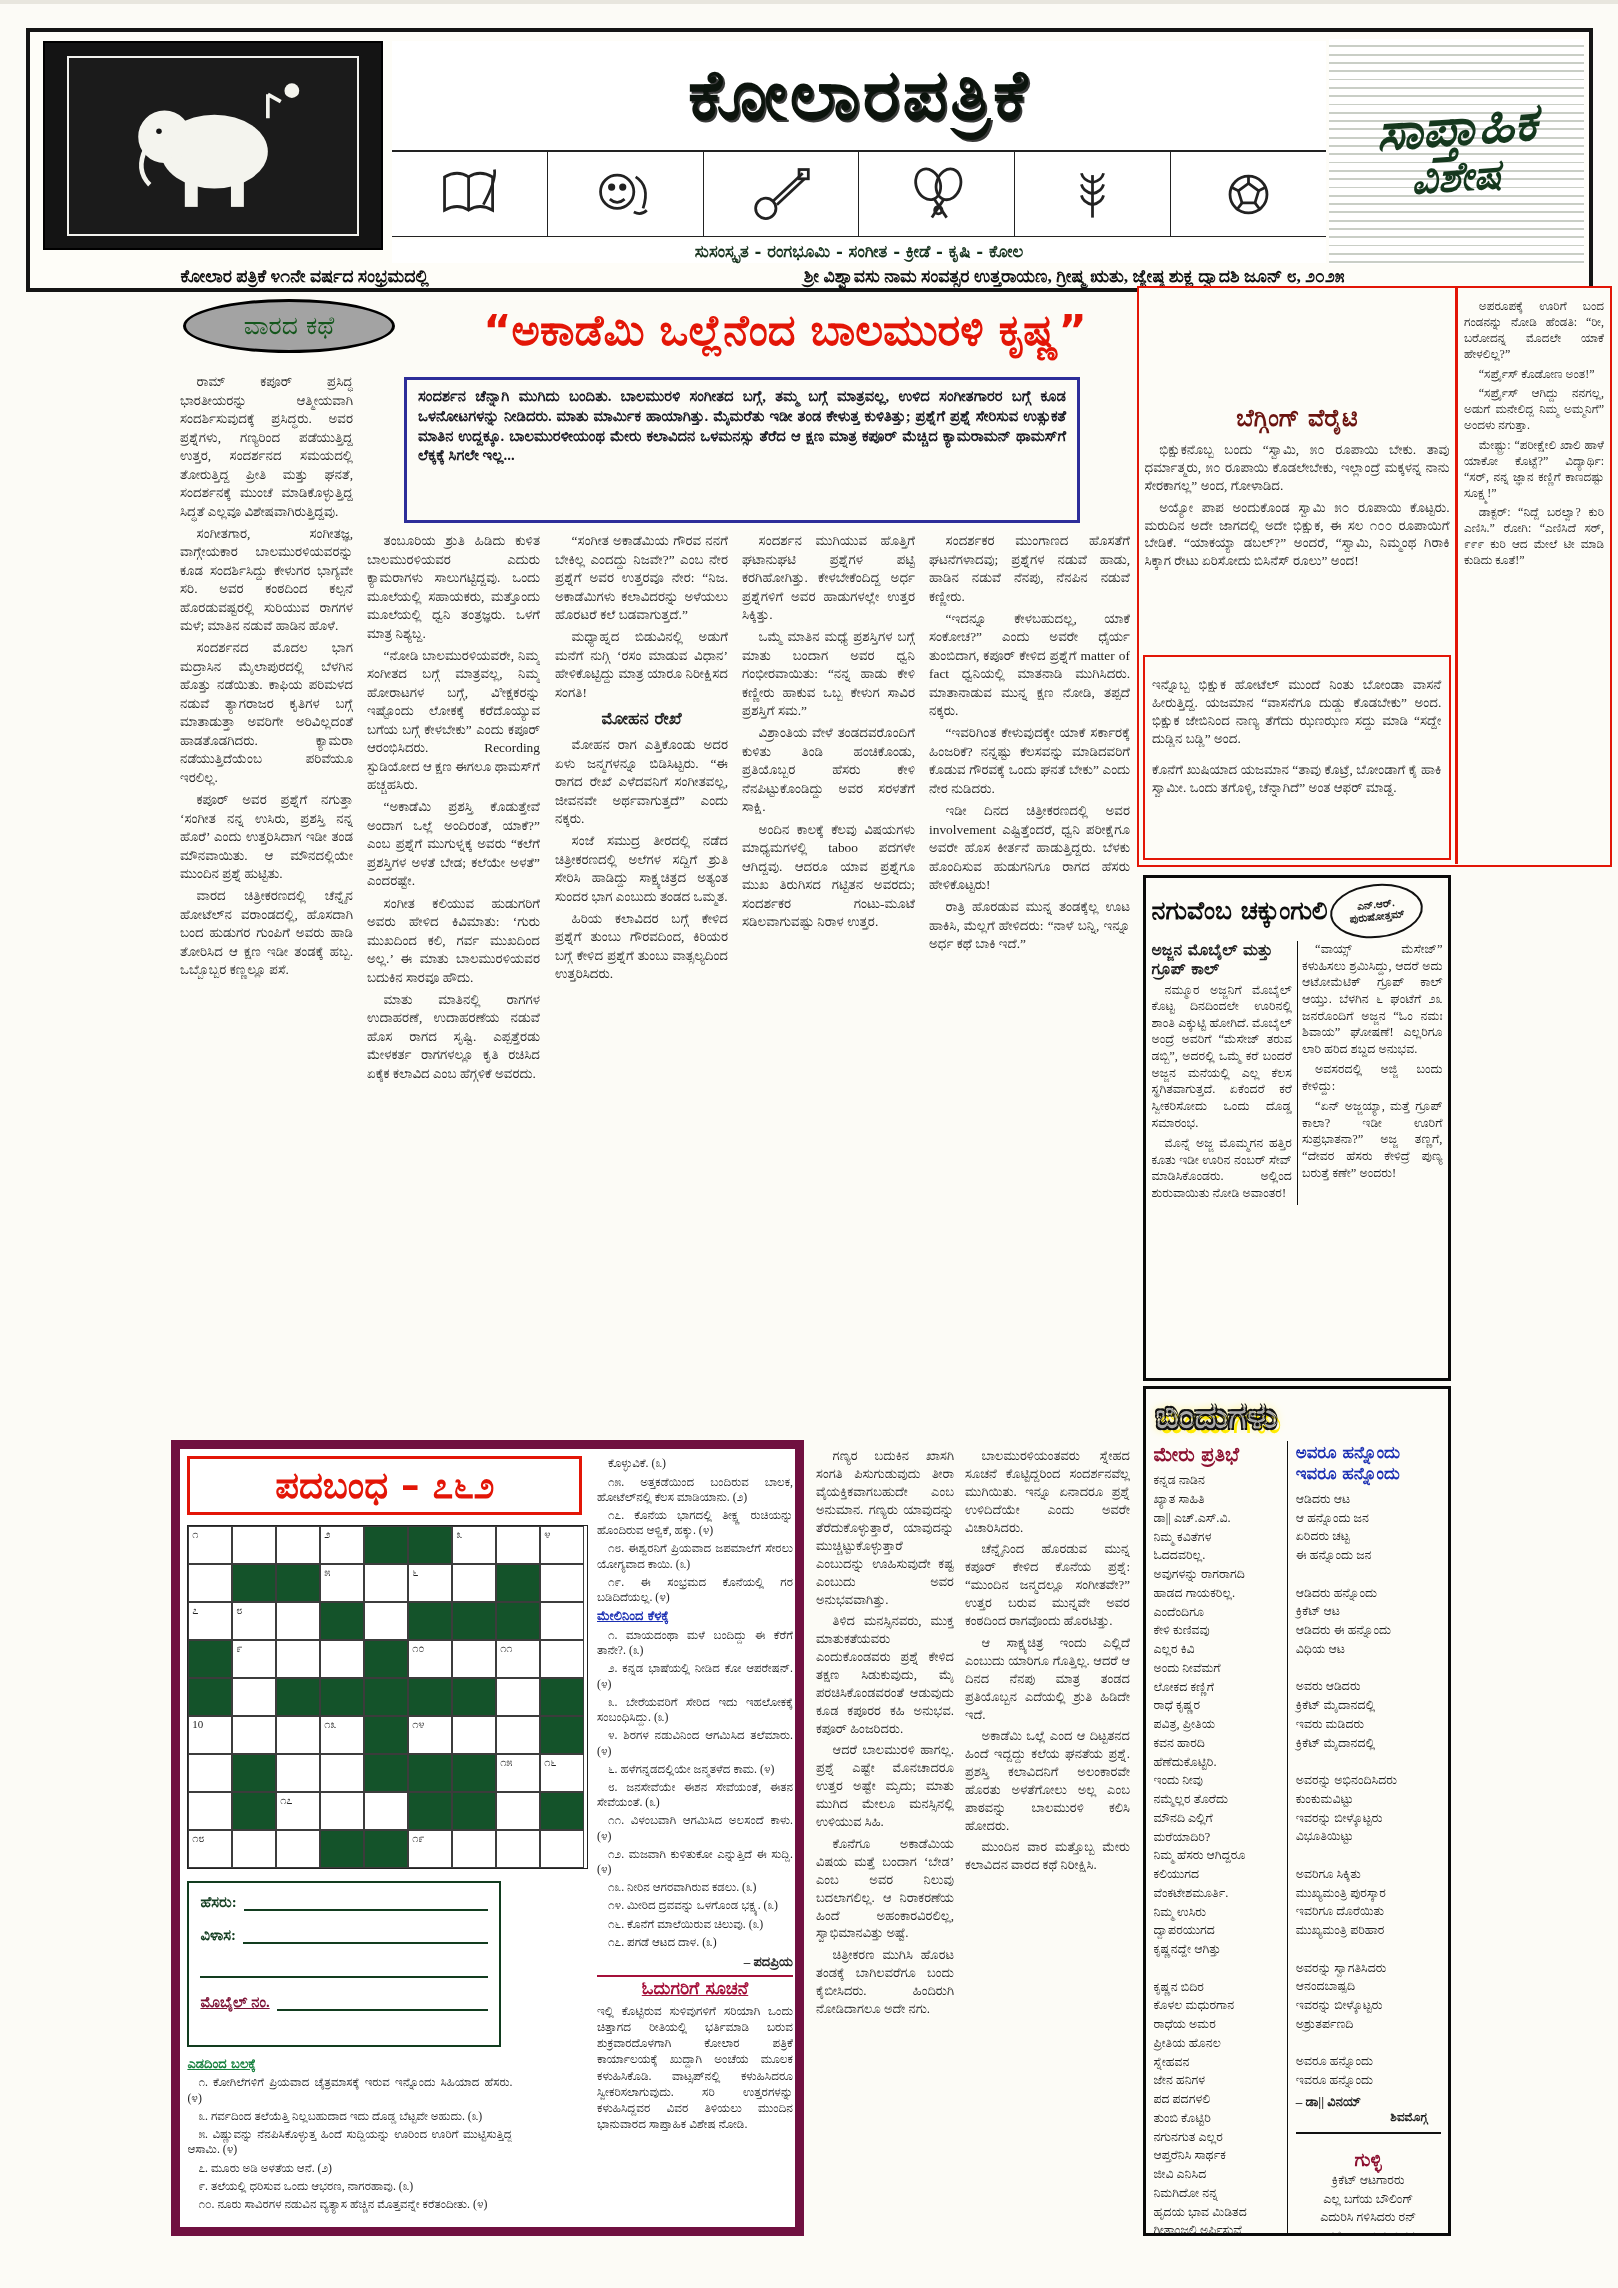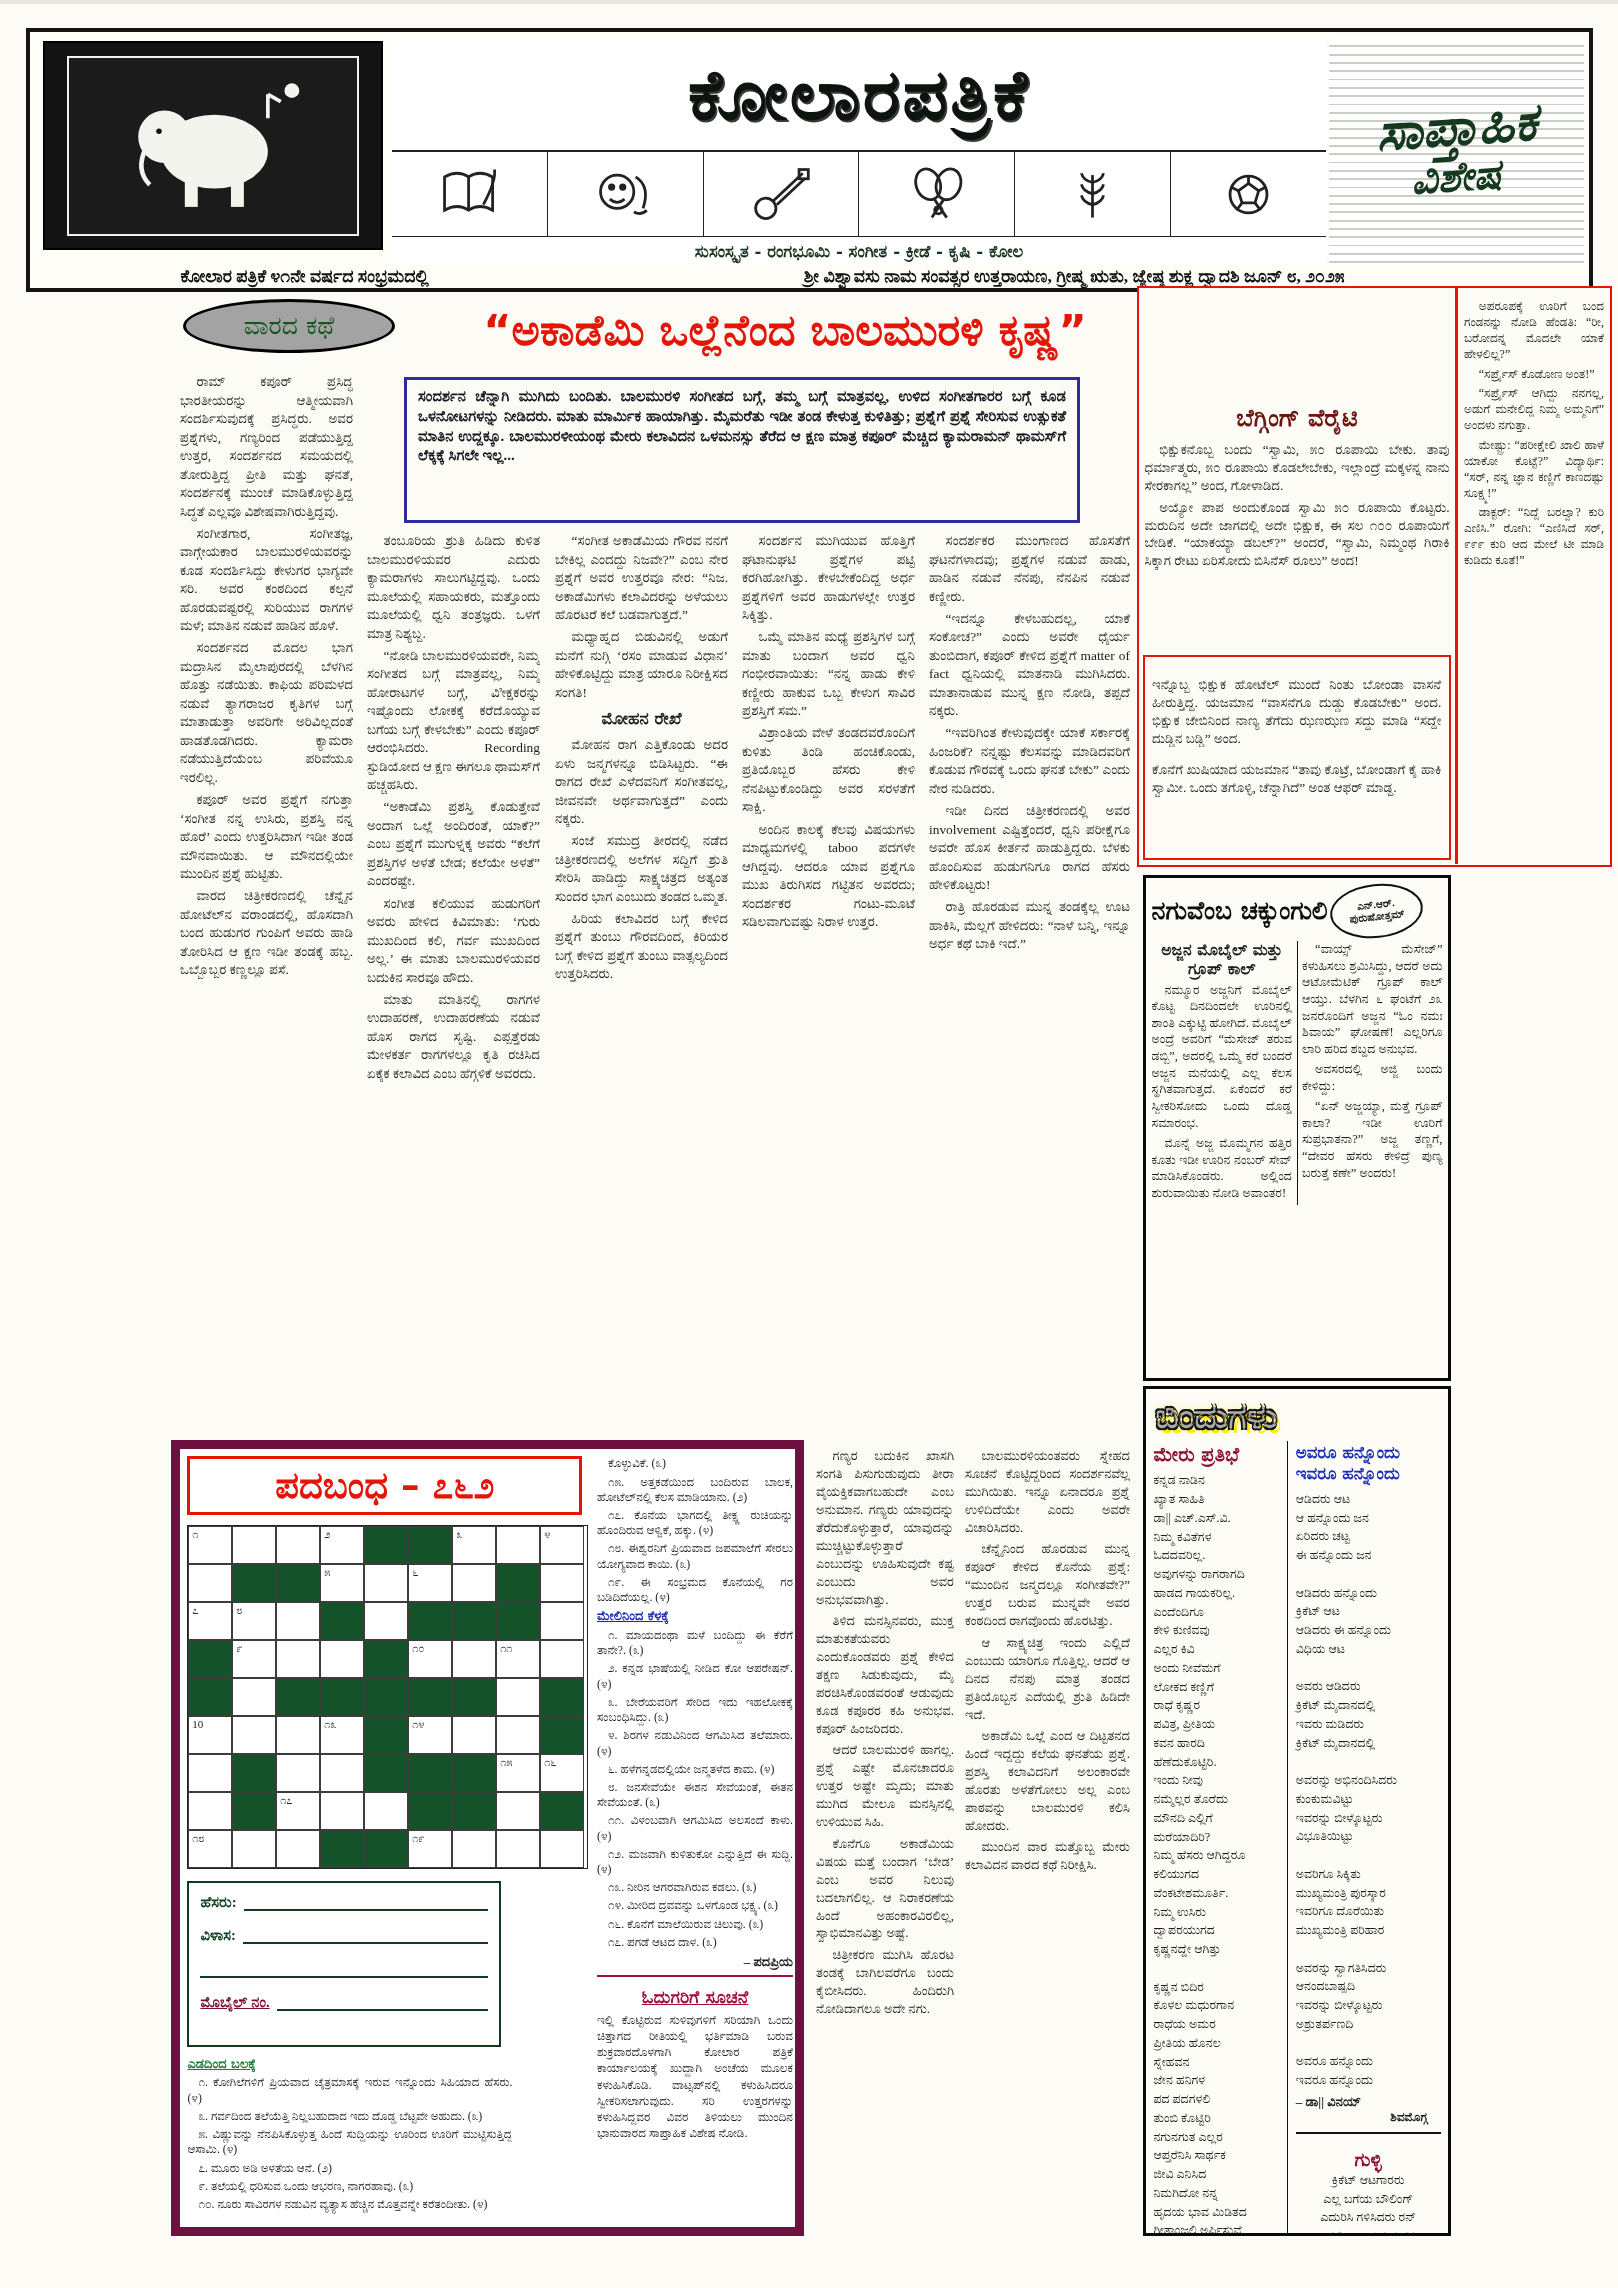--- a/index.html
+++ b/index.html
@@ -58,21 +58,21 @@
   .jokes-vline{position:absolute;left:316px;top:0;width:2.8px;height:576px;background:#e31607;}
   .side-strip{position:absolute;left:325px;top:11px;width:140px;height:554px;font-size:12px;line-height:1.33;text-align:justify;overflow:hidden;}
   
   .nagu-box{left:1143px;top:871px;width:308px;height:506px;border:3.7px solid #0a0a0a;box-sizing:border-box;background:#fdfcf7;overflow:hidden;}
   .nagu-headrow{display:flex;align-items:center;padding:5.5px 3.7px 1.8px 5.5px;}
   .nagu-title{font-family:"DejaVu Sans",sans-serif;font-weight:900;font-size:25px;color:#0d0d0d;line-height:1;}
   .nagu-oval{margin-left:1.8px;min-width:89px;height:50px;border:2.8px solid #111;border-radius:50%;display:flex;flex-direction:column;align-items:center;justify-content:center;font-size:10.6px;font-weight:bold;transform:rotate(-6deg);line-height:1.15;}
   .nagu-cols{display:flex;padding:1.8px 5.5px;}
   .nagu-colA{width:50%;padding-right:4.6px;border-right:1.8px solid #111;}
   .nagu-colB{width:50%;padding-left:4.6px;}
-  .nagu-sub{font-family:"DejaVu Sans",sans-serif;font-weight:900;font-size:15.7px;text-align:center;line-height:1.2;margin-bottom:2.8px;}
+  .nagu-sub{font-family:"DejaVu Sans",sans-serif;font-weight:900;font-size:15.7px;text-align:left;line-height:1.2;margin-bottom:2.8px;}
   .nagu-box p{margin:0 0 3.7px 0;font-size:12.5px;line-height:1.33;text-align:justify;text-indent:13px;}
   
   .bindu-box{left:1143px;top:1382px;width:308px;height:850px;border:3.7px solid #0a0a0a;box-sizing:border-box;background:#fdfcf7;overflow:hidden;}
   .bindu-title{margin:7.4px 9.2px 3.7px 9.2px;display:inline-block;font-family:"DejaVu Sans",sans-serif;font-weight:400;font-size:35px;color:#a9a9a9;
      text-shadow:-1.8px -1.8px 0 #111,1.8px -1.8px 0 #111,-1.8px 1.8px 0 #111,1.8px 1.8px 0 #111,0 0 9.2px #ffe000,4.6px 4.6px 0 #ffec00;}
   .bindu-cols{display:flex;padding:0 7.4px;}
   .bindu-left{width:47%;padding-right:5.5px;border-right:1.8px solid #111;}
   .bindu-right{width:53%;padding-left:7.4px;}
   .bindu-h-left{font-family:"DejaVu Sans",sans-serif;font-weight:900;font-size:19.4px;color:#8c1030;margin:1.8px 0 5.5px 0;}
   .bindu-h-right{font-family:"DejaVu Sans",sans-serif;font-weight:900;font-size:16.6px;color:#1b2fb3;line-height:1.25;margin:1.8px 0 5.5px 0;}
@@ -94,21 +94,21 @@
   .cw-form-line{flex:1;border-bottom:2.3px solid #123c1f;margin-left:7.4px;height:16.6px;}
   .cw-form-line.full{margin-left:0;}
   .mobile-label{color:#7c1034;text-decoration:underline;}
   .cw-across{position:absolute;left:7.4px;top:605px;width:325px;height:170px;overflow:hidden;}
   .cw-across-h,.cw-down-h{font-family:"DejaVu Sans",sans-serif;font-weight:900;text-align:left;font-size:13px;text-decoration:underline;margin:1.8px 0 3.7px 0;}
   .cw-across-h{color:#15803d;}
   .cw-down-h{color:#1b2fb3;}
   .clue{font-size:11.8px;line-height:1.3;margin:0 0 2.8px 0;text-align:justify;text-indent:11px;}
   .cw-side{position:absolute;left:417px;top:7.4px;width:196px;height:764px;overflow:hidden;}
   .cw-sig{text-align:right;font-weight:bold;font-size:13px;margin:3.7px 0;}
-  .notice-h{font-family:"DejaVu Sans",sans-serif;font-weight:900;font-size:17.5px;color:#a5103a;text-align:center;text-decoration:underline;border-top:2.8px solid #a5103a;padding-top:10px;margin:5.5px 0 3.7px 0;}
+  .notice-h{font-family:"DejaVu Sans",sans-serif;font-weight:900;font-size:17.5px;color:#a5103a;text-align:center;text-decoration:underline;border-top:2.8px solid #a5103a;padding-top:1px;margin:5.5px 0 3.7px 0;}
   .notice-t{font-size:12px;line-height:1.35;text-align:justify;}
   svg{display:block;}
 </style>
 </head>
 <body>
 
 <div class="page">
 
   <div class="abs masthead">
     <div class="abs logo-panel">

